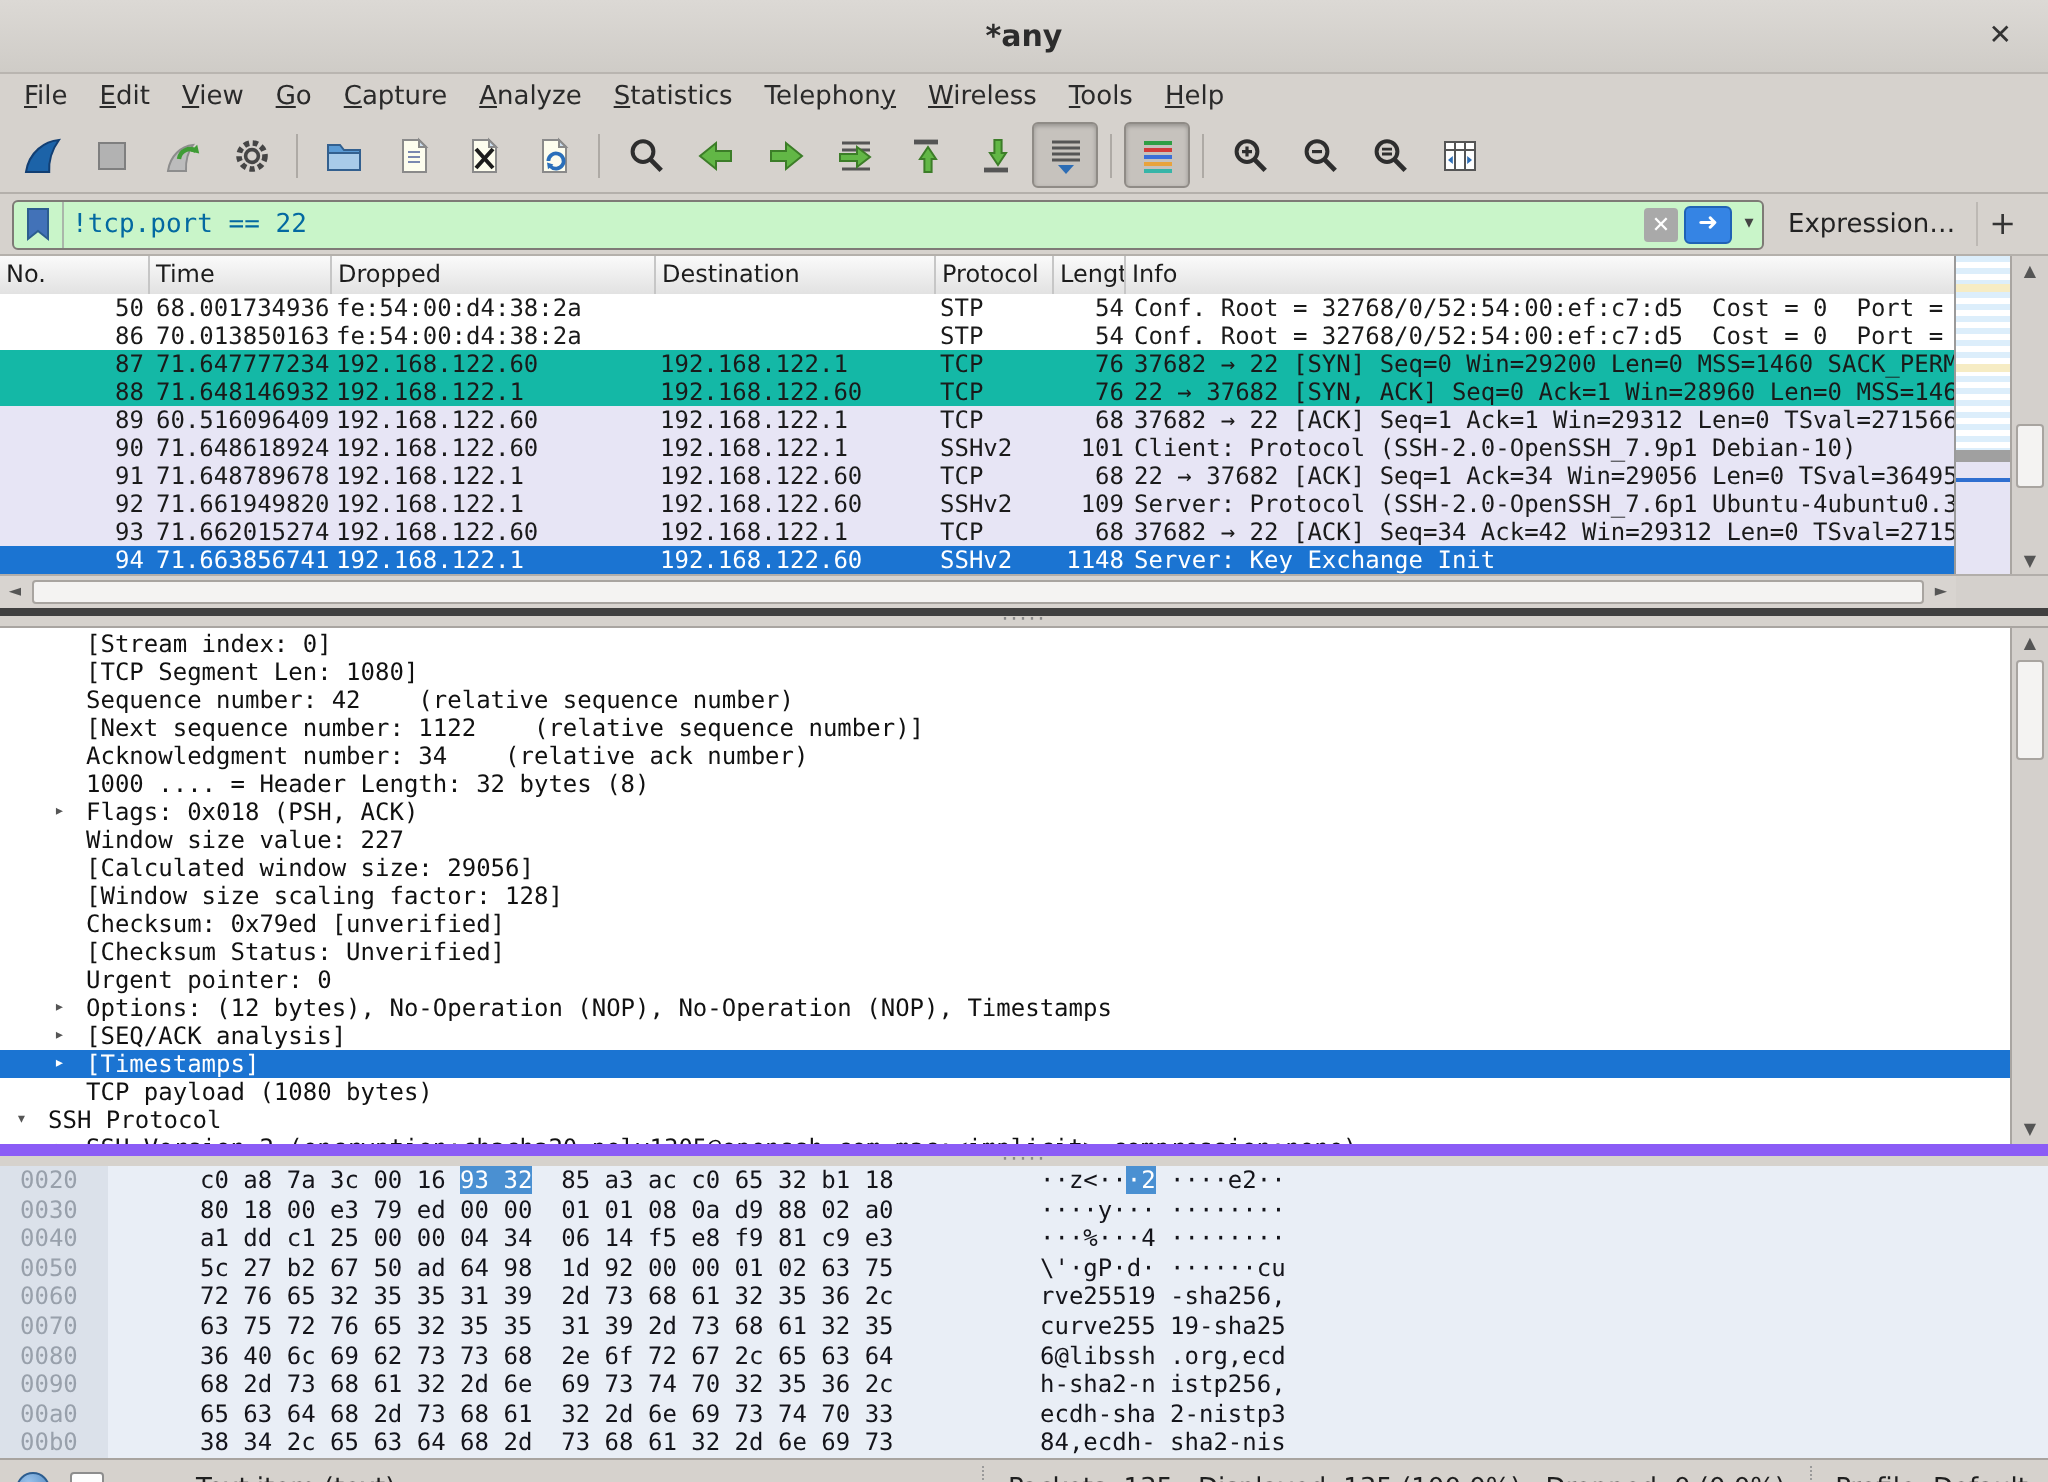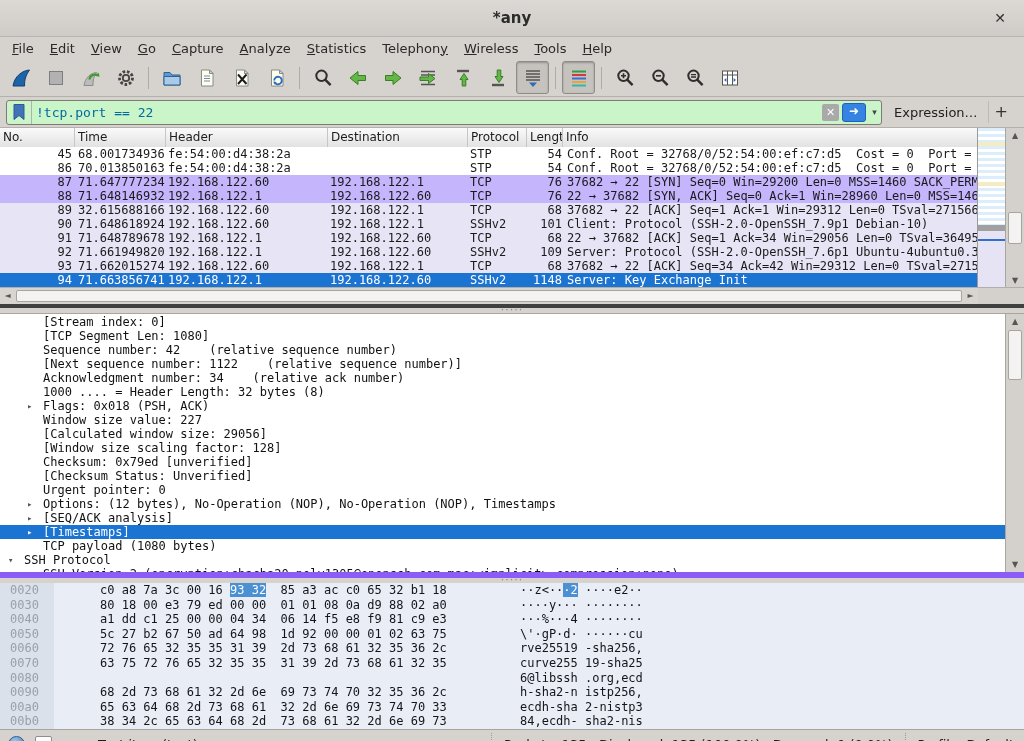--- a/index.html
+++ b/index.html
@@ -54,21 +54,21 @@
   .pkt-row{position:relative;height:14px;font:12px "DejaVu Sans Mono","Liberation Mono",monospace;white-space:pre;}
   .pc{position:absolute;top:0;height:14px;line-height:14px;overflow:hidden;}
   .c-no{left:0;width:72px;text-align:right;}
   .c-time{left:78px;width:90px;}
   .c-src{left:168px;width:158px;}
   .c-dst{left:330px;width:136px;}
   .c-proto{left:470px;width:50px;}
   .c-len{left:505px;width:57px;text-align:right;}
   .c-info{left:567px;right:0;width:411px;}
   .row-white{background:#ffffff;}
-  .row-gray{background:#c4b5fd;}
+  .row-gray{background:#14b8a6;}
   .row-lav{background:#e7e5f5;}
   .row-sel{background:#1b74d2;color:#fff;}
   .pkt-minimap{position:absolute;right:18px;top:0;bottom:16px;width:28px;border-left:1px solid #9a9a9a;
     background:
       linear-gradient(#a0a0a0,#a0a0a0) 0 97px/100% 6px no-repeat,
       linear-gradient(#2f6fd0,#2f6fd0) 0 111px/100% 2px no-repeat,
       linear-gradient(#f6ecc4,#f6ecc4) 0 14px/100% 4px no-repeat,
       linear-gradient(#f6ecc4,#f6ecc4) 0 54px/100% 4px no-repeat,
       linear-gradient(#e6e4f4,#e6e4f4) 0 103px/100% 57px no-repeat,
       repeating-linear-gradient(180deg,#dceefb 0 3px,#ffffff 3px 6px);}
@@ -297,32 +297,32 @@
       <span class="fb-caret">▾</span>
     </div>
     <span class="expr-label">Expression…</span>
     <span class="add-btn">+</span>
   </div>
 
   <div class="pkt-list">
     <div class="pkt-header">
         <div class="ph-col" style="left: 0px; width: 75px;">No.</div>
         <div class="ph-col" style="left: 75px; width: 91px;">Time</div>
-        <div class="ph-col" style="left: 166px; width: 162px;">Header</div>
+        <div class="ph-col" style="left: 166px; width: 162px;">Dropped</div>
         <div class="ph-col" style="left: 328px; width: 140px;">Destination</div>
         <div class="ph-col" style="left: 468px; width: 59px;">Protocol</div>
         <div class="ph-col" style="left: 527px; width: 36px;">Length</div>
         <div class="ph-col" style="left: 563px; width: 415px;">Info</div>
       </div>
     <div class="pkt-body">
-        <div class="pkt-row row-white"><span class="pc c-no">45</span><span class="pc c-time">68.001734936</span><span class="pc c-src">fe:54:00:d4:38:2a</span><span class="pc c-dst"></span><span class="pc c-proto">STP</span><span class="pc c-len">54</span><span class="pc c-info">Conf. Root = 32768/0/52:54:00:ef:c7:d5  Cost = 0  Port =</span></div>
+        <div class="pkt-row row-white"><span class="pc c-no">50</span><span class="pc c-time">68.001734936</span><span class="pc c-src">fe:54:00:d4:38:2a</span><span class="pc c-dst"></span><span class="pc c-proto">STP</span><span class="pc c-len">54</span><span class="pc c-info">Conf. Root = 32768/0/52:54:00:ef:c7:d5  Cost = 0  Port =</span></div>
         <div class="pkt-row row-white"><span class="pc c-no">86</span><span class="pc c-time">70.013850163</span><span class="pc c-src">fe:54:00:d4:38:2a</span><span class="pc c-dst"></span><span class="pc c-proto">STP</span><span class="pc c-len">54</span><span class="pc c-info">Conf. Root = 32768/0/52:54:00:ef:c7:d5  Cost = 0  Port =</span></div>
         <div class="pkt-row row-gray"><span class="pc c-no">87</span><span class="pc c-time">71.647777234</span><span class="pc c-src">192.168.122.60</span><span class="pc c-dst">192.168.122.1</span><span class="pc c-proto">TCP</span><span class="pc c-len">76</span><span class="pc c-info">37682 → 22 [SYN] Seq=0 Win=29200 Len=0 MSS=1460 SACK_PERM</span></div>
         <div class="pkt-row row-gray"><span class="pc c-no">88</span><span class="pc c-time">71.648146932</span><span class="pc c-src">192.168.122.1</span><span class="pc c-dst">192.168.122.60</span><span class="pc c-proto">TCP</span><span class="pc c-len">76</span><span class="pc c-info">22 → 37682 [SYN, ACK] Seq=0 Ack=1 Win=28960 Len=0 MSS=1460</span></div>
-        <div class="pkt-row row-lav"><span class="pc c-no">89</span><span class="pc c-time">32.615688166</span><span class="pc c-src">192.168.122.60</span><span class="pc c-dst">192.168.122.1</span><span class="pc c-proto">TCP</span><span class="pc c-len">68</span><span class="pc c-info">37682 → 22 [ACK] Seq=1 Ack=1 Win=29312 Len=0 TSval=271566</span></div>
+        <div class="pkt-row row-lav"><span class="pc c-no">89</span><span class="pc c-time">60.516096409</span><span class="pc c-src">192.168.122.60</span><span class="pc c-dst">192.168.122.1</span><span class="pc c-proto">TCP</span><span class="pc c-len">68</span><span class="pc c-info">37682 → 22 [ACK] Seq=1 Ack=1 Win=29312 Len=0 TSval=271566</span></div>
         <div class="pkt-row row-lav"><span class="pc c-no">90</span><span class="pc c-time">71.648618924</span><span class="pc c-src">192.168.122.60</span><span class="pc c-dst">192.168.122.1</span><span class="pc c-proto">SSHv2</span><span class="pc c-len">101</span><span class="pc c-info">Client: Protocol (SSH-2.0-OpenSSH_7.9p1 Debian-10)</span></div>
         <div class="pkt-row row-lav"><span class="pc c-no">91</span><span class="pc c-time">71.648789678</span><span class="pc c-src">192.168.122.1</span><span class="pc c-dst">192.168.122.60</span><span class="pc c-proto">TCP</span><span class="pc c-len">68</span><span class="pc c-info">22 → 37682 [ACK] Seq=1 Ack=34 Win=29056 Len=0 TSval=36495</span></div>
         <div class="pkt-row row-lav"><span class="pc c-no">92</span><span class="pc c-time">71.661949820</span><span class="pc c-src">192.168.122.1</span><span class="pc c-dst">192.168.122.60</span><span class="pc c-proto">SSHv2</span><span class="pc c-len">109</span><span class="pc c-info">Server: Protocol (SSH-2.0-OpenSSH_7.6p1 Ubuntu-4ubuntu0.3</span></div>
         <div class="pkt-row row-lav"><span class="pc c-no">93</span><span class="pc c-time">71.662015274</span><span class="pc c-src">192.168.122.60</span><span class="pc c-dst">192.168.122.1</span><span class="pc c-proto">TCP</span><span class="pc c-len">68</span><span class="pc c-info">37682 → 22 [ACK] Seq=34 Ack=42 Win=29312 Len=0 TSval=2715</span></div>
         <div class="pkt-row row-sel"><span class="pc c-no">94</span><span class="pc c-time">71.663856741</span><span class="pc c-src">192.168.122.1</span><span class="pc c-dst">192.168.122.60</span><span class="pc c-proto">SSHv2</span><span class="pc c-len">1148</span><span class="pc c-info">Server: Key Exchange Init</span></div>
       </div>
     <div class="pkt-minimap"></div>
     <div class="vsb pkt-vsb">
       <div class="sb-arrow sb-up">▲</div>
       <div class="sb-handle" style="top:84px;height:30px;"></div>
@@ -373,21 +373,21 @@
     <span class="dots">·····</span>
   </div>
 
   <div class="hexpane">
       <div class="hex-row"><span class="hex-off">0020</span><span class="hex-bytes">c0 a8 7a 3c 00 16 <span class="hl">93 32</span>  85 a3 ac c0 65 32 b1 18</span><span class="hex-ascii">··z&lt;··<span class="hl">·2</span> ····e2··</span></div>
       <div class="hex-row"><span class="hex-off">0030</span><span class="hex-bytes">80 18 00 e3 79 ed 00 00  01 01 08 0a d9 88 02 a0</span><span class="hex-ascii">····y··· ········</span></div>
       <div class="hex-row"><span class="hex-off">0040</span><span class="hex-bytes">a1 dd c1 25 00 00 04 34  06 14 f5 e8 f9 81 c9 e3</span><span class="hex-ascii">···%···4 ········</span></div>
       <div class="hex-row"><span class="hex-off">0050</span><span class="hex-bytes">5c 27 b2 67 50 ad 64 98  1d 92 00 00 01 02 63 75</span><span class="hex-ascii">\'·gP·d· ······cu</span></div>
       <div class="hex-row"><span class="hex-off">0060</span><span class="hex-bytes">72 76 65 32 35 35 31 39  2d 73 68 61 32 35 36 2c</span><span class="hex-ascii">rve25519 -sha256,</span></div>
       <div class="hex-row"><span class="hex-off">0070</span><span class="hex-bytes">63 75 72 76 65 32 35 35  31 39 2d 73 68 61 32 35</span><span class="hex-ascii">curve255 19-sha25</span></div>
-      <div class="hex-row"><span class="hex-off">0080</span><span class="hex-ascii">6@libssh .org,ecd</span></div>
+      <div class="hex-row"><span class="hex-off">0080</span><span class="hex-bytes">36 40 6c 69 62 73 73 68  2e 6f 72 67 2c 65 63 64</span><span class="hex-ascii">6@libssh .org,ecd</span></div>
       <div class="hex-row"><span class="hex-off">0090</span><span class="hex-bytes">68 2d 73 68 61 32 2d 6e  69 73 74 70 32 35 36 2c</span><span class="hex-ascii">h-sha2-n istp256,</span></div>
       <div class="hex-row"><span class="hex-off">00a0</span><span class="hex-bytes">65 63 64 68 2d 73 68 61  32 2d 6e 69 73 74 70 33</span><span class="hex-ascii">ecdh-sha 2-nistp3</span></div>
       <div class="hex-row"><span class="hex-off">00b0</span><span class="hex-bytes">38 34 2c 65 63 64 68 2d  73 68 61 32 2d 6e 69 73</span><span class="hex-ascii">84,ecdh- sha2-nis</span></div>
     </div>
 
   <div class="statusbar">
     <span class="sb-expert"></span>
     <span class="sb-note">
         <span>✎</span>
       </span>

